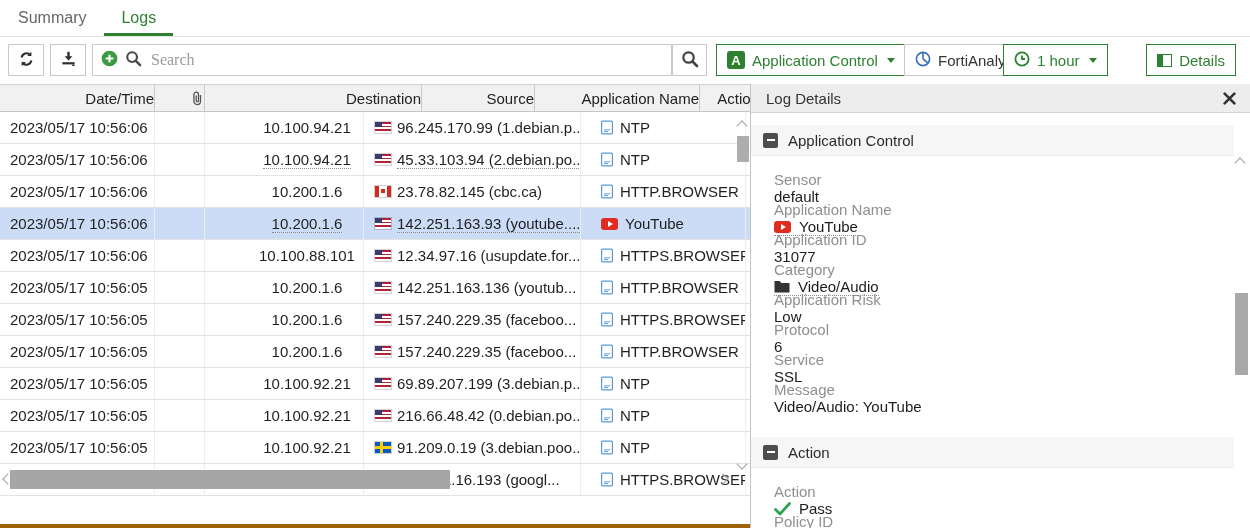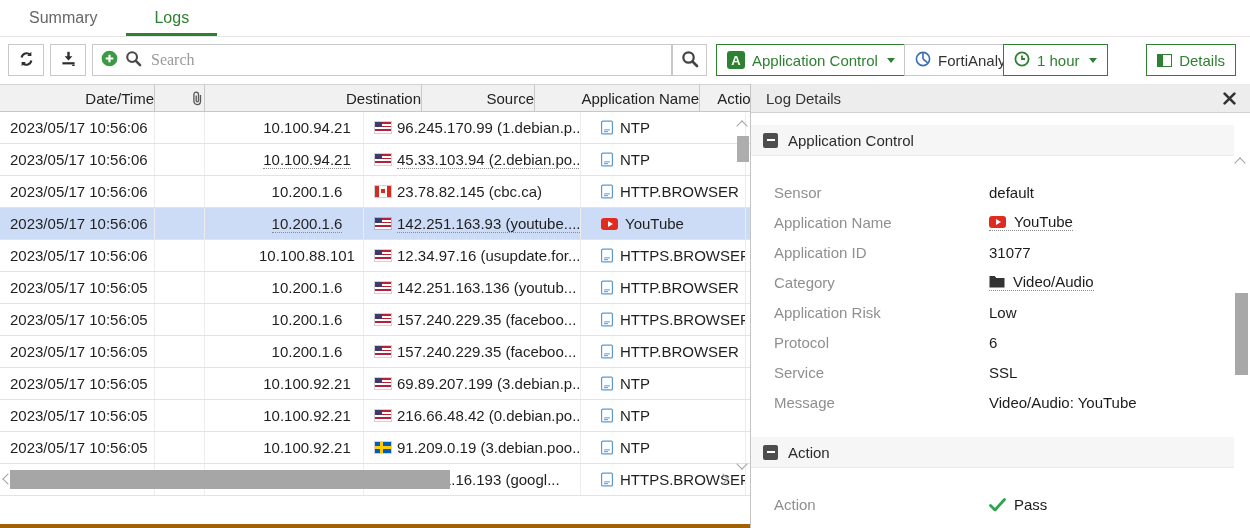--- a/index.html
+++ b/index.html
@@ -2,21 +2,21 @@
 <html><head>
 <meta charset="utf-8">
 <style>
   html,body{margin:0;padding:0;}
   body{width:1250px;height:528px;position:relative;overflow:hidden;background:#fff;
        font-family:"Liberation Sans",sans-serif;font-size:15px;color:#1f1f1f;}
 
   
   .tabbar{position:absolute;left:0;top:0;width:1250px;height:37px;border-bottom:1px solid #e4e4e4;
           background:#fff;display:flex;align-items:stretch;box-sizing:border-box;}
-  .tab{padding:0 28px;display:flex;align-items:center;font-size:16px;color:#676767;cursor:pointer;
+  .tab{padding:0 17px;display:flex;align-items:center;font-size:16px;color:#676767;cursor:pointer;
        box-sizing:border-box;margin-left:1px;}
   .tab.active{color:#2f8132;border-bottom:3px solid #2f8132;padding-top:3px;}
 
   
   .toolbar{position:absolute;left:0;top:37px;width:1250px;height:47px;background:#fff;}
   .tbtn{position:absolute;top:7px;height:32px;box-sizing:border-box;background:#fff;
         border:1px solid #c9c9c9;display:flex;align-items:center;justify-content:center;cursor:pointer;}
   #btn-refresh{left:8px;width:36px;}
   #btn-download{left:50px;width:36px;}
   .search-wrap{position:absolute;left:92px;top:7px;width:580px;height:32px;border:1px solid #c9c9c9;
@@ -93,21 +93,21 @@
   .panel-title{height:29px;background:#ededed;border-bottom:1px solid #d2d2d2;display:flex;
                align-items:center;justify-content:space-between;padding:0 14px 0 15px;box-sizing:border-box;color:#333;}
   .panel-body{position:relative;height:414px;}
   .section-band{height:31px;background:#f6f6f6;border-bottom:1px solid #ececec;display:flex;align-items:center;
                 gap:10px;padding-left:12px;width:483px;box-sizing:border-box;color:#2b2b2b;}
   .sec1 .section-band{margin-top:12px;}
   .sec2 .section-band{margin-top:26px;}
   .minus-box{width:15px;height:15px;background:#4d4d4d;border-radius:2px;position:relative;cursor:pointer;flex:none;}
   .minus-box::before{content:"";position:absolute;left:3.5px;top:6.5px;width:8px;height:2px;background:#fff;}
   .fields{padding:15px 0 0 23px;}
-  .field{height:30px;display:flex;align-items:flex-end;}
+  .field{height:30px;display:flex;align-items:flex-start;flex-direction:column;}
   .flabel{width:215px;color:#8f8f8f;flex:none;}
   .fvalue{color:#1c1c1c;display:flex;align-items:center;gap:8px;}
   .fvalue.linked{border-bottom:1px dotted #8c8c8c;}
   #p-up{right:6px;top:34px;}
   #p-thumb{position:absolute;right:2px;top:168px;width:13px;height:82px;background:#a8a8a8;cursor:pointer;}
   .xclose{cursor:pointer;display:flex;align-items:center;}
 </style>
 </head>
 <body>
 

